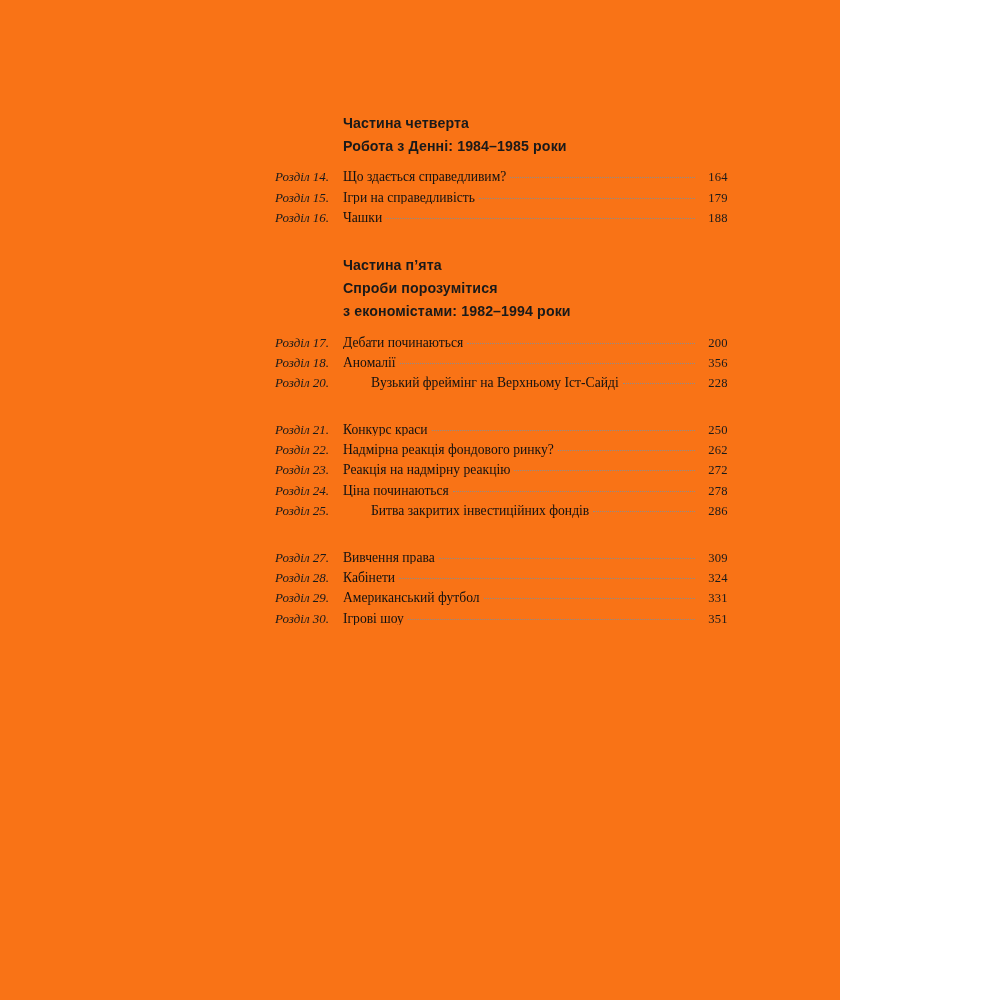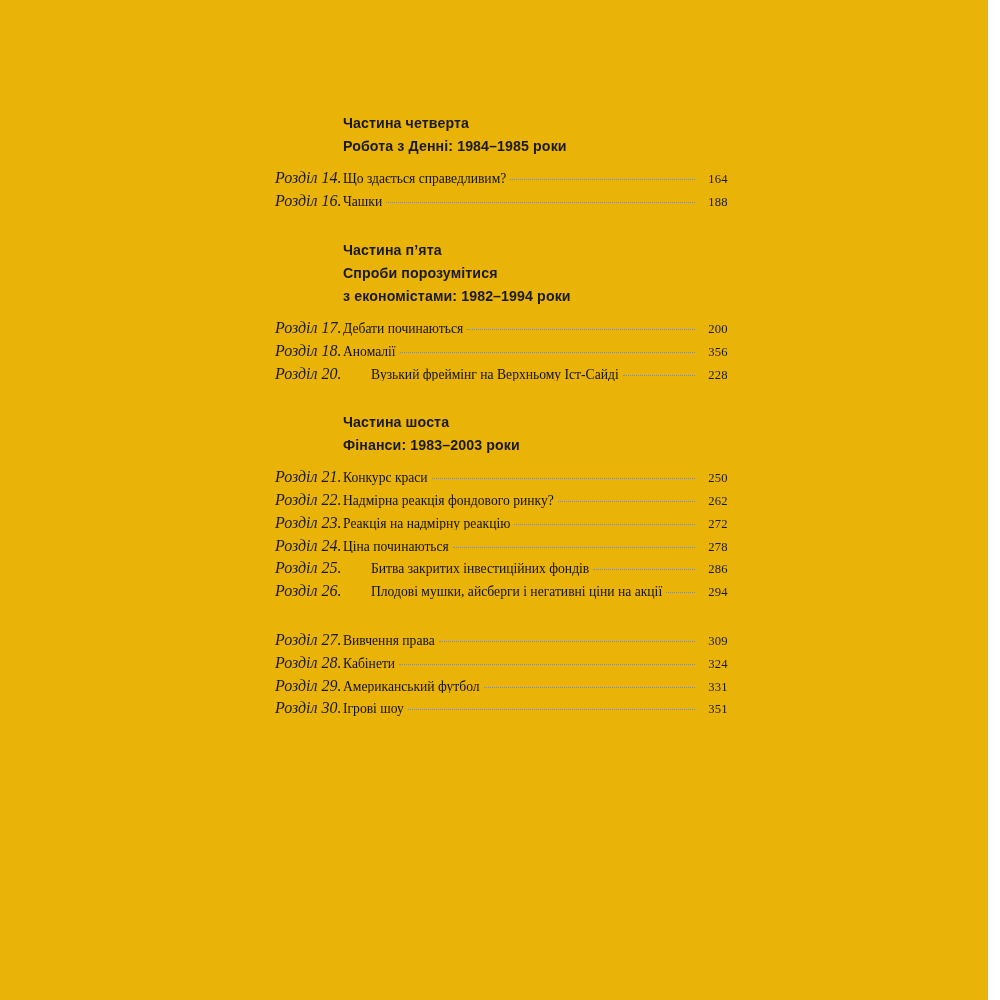--- a/index.html
+++ b/index.html
@@ -2,23 +2,23 @@
 <html lang="uk"><head>
 <meta charset="utf-8">
 <style>
   html, body {
     margin: 0;
     padding: 0;
     background: #ffffff;
   }
   .page {
     position: relative;
-    width: 988px;
+    width: 840px;
     height: 1000px;
-    background: #eab308;
+    background: #f97316;
     font-family: "Liberation Serif", serif;
     color: #111111;
     overflow: hidden;
   }
   .toc {
     position: absolute;
     left: 275px;
     top: 112px;
     width: 460px;
   }
@@ -47,21 +47,21 @@
     font-size: 13.6px;
     line-height: 1.0;
     padding: 3.4px 0;
     color: #111111;
   }
   .entry-num {
     font-style: italic;
     font-family: "Liberation Serif", serif;
     width: 68px;
     flex: 0 0 68px;
-    font-size: 16px;
+    font-size: 13px;
     color: #1a1a1a;
     white-space: nowrap;
   }
   .entry-title {
     flex: 0 0 auto;
     max-width: 330px;
     padding-right: 4px;
     white-space: nowrap;
     overflow: hidden;
     text-overflow: ellipsis;
@@ -98,20 +98,26 @@
       <div class="part-heading">Частина четверта
 Робота з Денні: 1984–1985 роки</div>
       <div class="part-entries">
         <div class="entry">
           <span class="entry-num">Розділ 14.</span>
           <span class="entry-title">Що здається справедливим?</span>
           <span class="entry-dots"></span>
           <span class="entry-page">164</span>
         </div>
         <div class="entry">
+          <span class="entry-num">Розділ 15.</span>
+          <span class="entry-title">Ігри на справедливість</span>
+          <span class="entry-dots"></span>
+          <span class="entry-page">179</span>
+        </div>
+        <div class="entry">
           <span class="entry-num">Розділ 16.</span>
           <span class="entry-title">Чашки</span>
           <span class="entry-dots"></span>
           <span class="entry-page">188</span>
         </div>
       </div>
     </section>
 
     <section class="part">
       <div class="part-heading">Частина п’ята
@@ -133,22 +139,20 @@
         <div class="entry long">
           <span class="entry-num">Розділ 20.</span>
           <span class="entry-title">Вузький фреймінг на Верхньому Іст-Сайді</span>
           <span class="entry-dots"></span>
           <span class="entry-page">228</span>
         </div>
       </div>
     </section>
 
     <section class="part">
-      <div class="part-heading">Частина шоста
-Фінанси: 1983–2003 роки</div>
       <div class="part-entries">
         <div class="entry">
           <span class="entry-num">Розділ 21.</span>
           <span class="entry-title">Конкурс краси</span>
           <span class="entry-dots"></span>
           <span class="entry-page">250</span>
         </div>
         <div class="entry">
           <span class="entry-num">Розділ 22.</span>
           <span class="entry-title">Надмірна реакція фондового ринку?</span>
@@ -166,26 +170,20 @@
           <span class="entry-title">Ціна починаються</span>
           <span class="entry-dots"></span>
           <span class="entry-page">278</span>
         </div>
         <div class="entry long">
           <span class="entry-num">Розділ 25.</span>
           <span class="entry-title">Битва закритих інвестиційних фондів</span>
           <span class="entry-dots"></span>
           <span class="entry-page">286</span>
         </div>
-        <div class="entry long">
-          <span class="entry-num">Розділ 26.</span>
-          <span class="entry-title">Плодові мушки, айсберги і негативні ціни на акції</span>
-          <span class="entry-dots"></span>
-          <span class="entry-page">294</span>
-        </div>
       </div>
     </section>
 
     <section class="part">
       <div class="part-entries">
         <div class="entry">
           <span class="entry-num">Розділ 27.</span>
           <span class="entry-title">Вивчення права</span>
           <span class="entry-dots"></span>
           <span class="entry-page">309</span>

